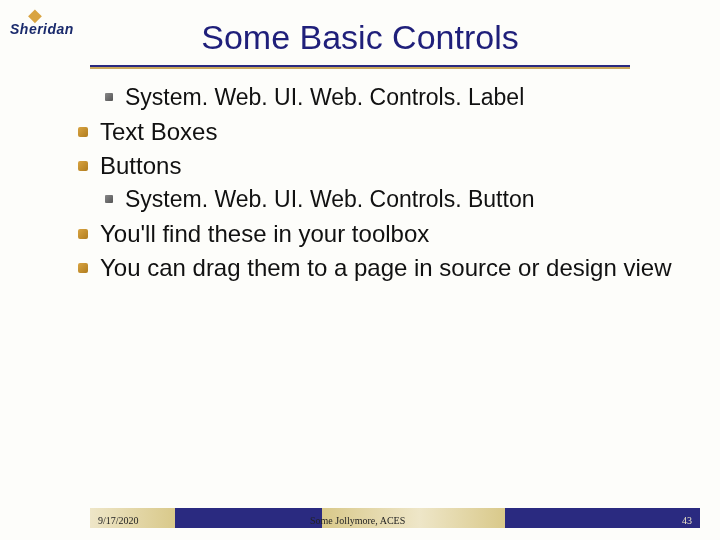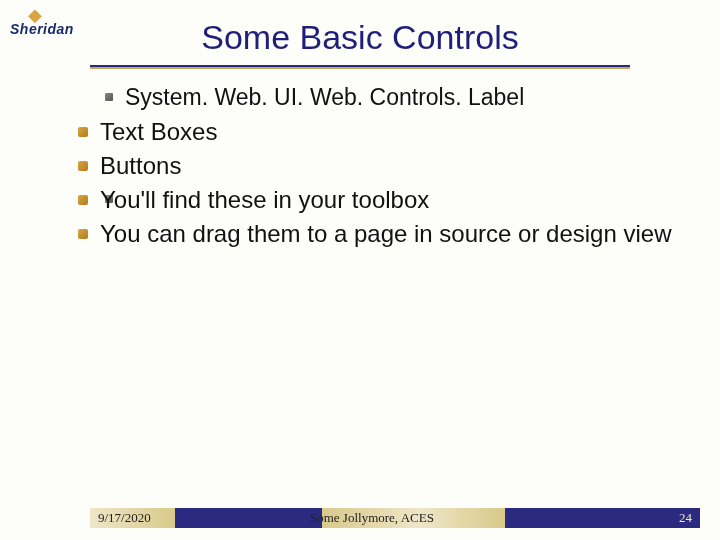--- a/index.html
+++ b/index.html
@@ -88,21 +88,21 @@
     height: 20px;
     background: linear-gradient(to right,
       #eee6c8 0%, #d9c98a 14%,
       #2a2a80 14%, #2a2a80 38%,
       #d9c98a 38%, #eee6c8 54%, #d9c98a 68%,
       #2a2a80 68%, #2a2a80 100%);
   }
   .footer-text {
     position: absolute;
     bottom: 14px;
-    font-size: 13px;
+    font-size: 10px;
     color: #222;
     font-family: "Times New Roman", serif;
     text-align: center;
   }
   .footer-date { left: 98px; }
   .footer-author { left: 310px; }
   .footer-page { right: 28px; color: #eee6c8; }
 </style>
 </head>
 <body>
@@ -126,30 +126,31 @@
     <span class="bullet-main"></span>
     <span>Text Boxes</span>
   </div>
 
   <div class="item">
     <span class="bullet-main"></span>
     <span>Buttons</span>
   </div>
   <div class="sub">
     <span class="bullet-sub"></span>
+    <span>System. Web. UI. Web. Controls. Button</span>
   </div>
 
   <div class="item">
     <span class="bullet-main"></span>
     <span>You'll find these in your toolbox</span>
   </div>
 
   <div class="item">
     <span class="bullet-main"></span>
     <span>You can drag them to a page in source or design view</span>
   </div>
 
 </div>
 
 <div class="footer-bar"></div>
 <div class="footer-text footer-date">9/17/2020</div>
 <div class="footer-text footer-author">Some Jollymore, ACES</div>
-<div class="footer-text footer-page">24</div>
+<div class="footer-text footer-page">43</div>
 
 </body></html>

